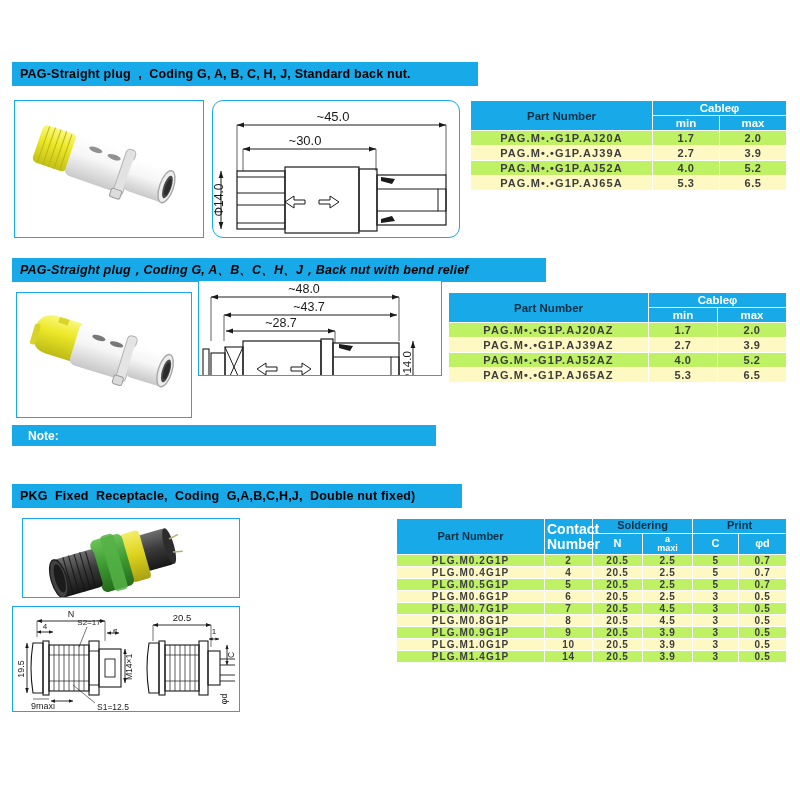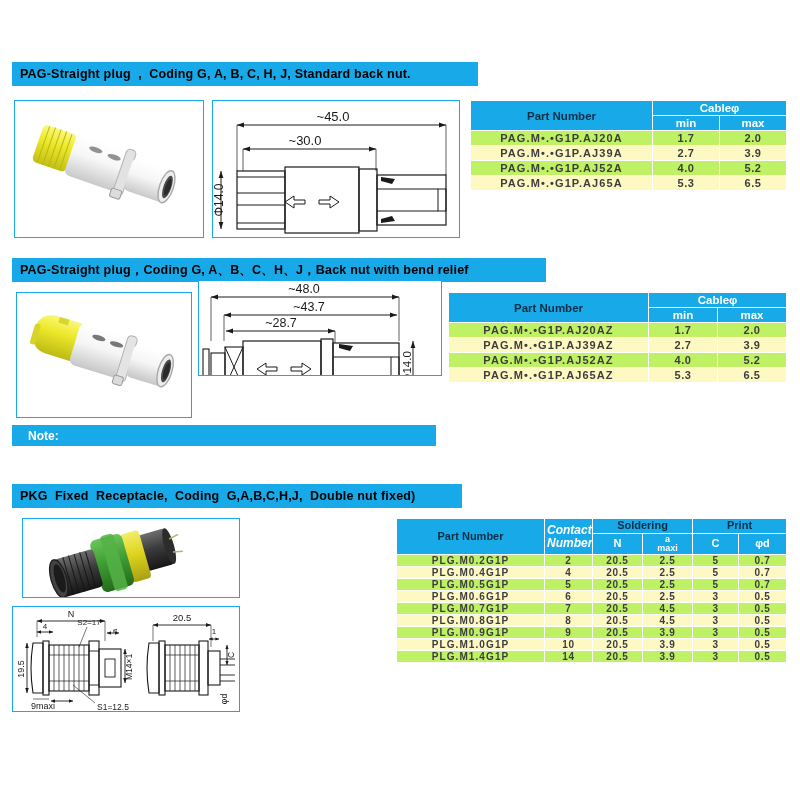--- a/index.html
+++ b/index.html
@@ -58,21 +58,21 @@
     background:#17a9e8;
     color:#0d2f45;
     font-size:11.5px;
     font-weight:700;
     border:1px solid #ffffff;
     padding:1px 2px;
     text-align:center;
     line-height:1.05;
   }
   table.dt th.lite{color:#ffffff;font-weight:700;}
-  table.dt th.small{font-size:12px;font-weight:700;color:#ffffff;font-style:italic;}
+  table.dt th.small{font-size:14px;font-weight:700;color:#ffffff;}
   table.dt td{
     font-size:11px;
     font-weight:700;
     color:#3a3a3a;
     text-align:center;
     border:1px solid #ffffff;
     padding:1px 2px;
     letter-spacing:.6px;
     font-family:"Liberation Sans", sans-serif;
   }
@@ -132,21 +132,21 @@
 
         <rect x="115" y="50" width="42" height="34" rx="5" fill="url(#wh1)"></rect>
 
         <ellipse cx="156" cy="67" rx="7" ry="17" fill="#ededed" stroke="#a8a8a8" stroke-width="1.4"></ellipse>
         <ellipse cx="157" cy="67" rx="4" ry="12" fill="#4a4a4a"></ellipse>
         <ellipse cx="157.5" cy="67" rx="2.6" ry="9" fill="#2b2b2b"></ellipse>
       </g>
     </svg>
   </div>
 
-  <div class="panel" style="left:212px;top:100px;width:248px;height:138px;">
+  <div class="panel" style="left:212px;top:100px;width:248px;height:138px;border-radius:11px;">
     <svg class="dwg" width="248" height="138" viewBox="0 0 248 138">
       <g stroke="#1a1a1a" fill="none" stroke-width="1">
 
         <line x1="24" y1="24" x2="233" y2="24"></line>
         <path d="M24,24 l7,-2.4 v4.8 z" fill="#1a1a1a" stroke="none"></path>
         <path d="M233,24 l-7,-2.4 v4.8 z" fill="#1a1a1a" stroke="none"></path>
         <line x1="24" y1="24" x2="24" y2="70" stroke-width=".7"></line>
         <line x1="233" y1="24" x2="233" y2="74" stroke-width=".7"></line>
 
         <line x1="30" y1="48" x2="163" y2="48"></line>
@@ -216,21 +216,21 @@
         <td>5.2</td>
       </tr>
       <tr class="even">
         <td class="pn">PAG.M•.•G1P.AJ65A</td>
         <td>5.3</td>
         <td>6.5</td>
       </tr>
     </tbody>
   </table>
 
-  <div class="title-bar" style="left:12px;top:258px;width:534px;height:24px;">PAG-Straight plug，Coding G, A、B、C、H、J，Back nut with bend relief</div>
+  <div class="title-bar" style="left:12px;top:258px;width:534px;height:24px;font-style:italic;">PAG-Straight plug，Coding G, A、B、C、H、J，Back nut with bend relief</div>
 
   <div class="panel" style="left:16px;top:292px;width:176px;height:126px;">
     <svg class="photo" viewBox="0 0 176 126">
       <defs>
         <linearGradient id="wh2" x1="0" y1="0" x2="0" y2="1">
           <stop offset="0%" stop-color="#ffffff"></stop>
           <stop offset="45%" stop-color="#f5f5f5"></stop>
           <stop offset="100%" stop-color="#c7c7c7"></stop>
         </linearGradient>
         <linearGradient id="yl2" x1="0" y1="0" x2="0" y2="1">

